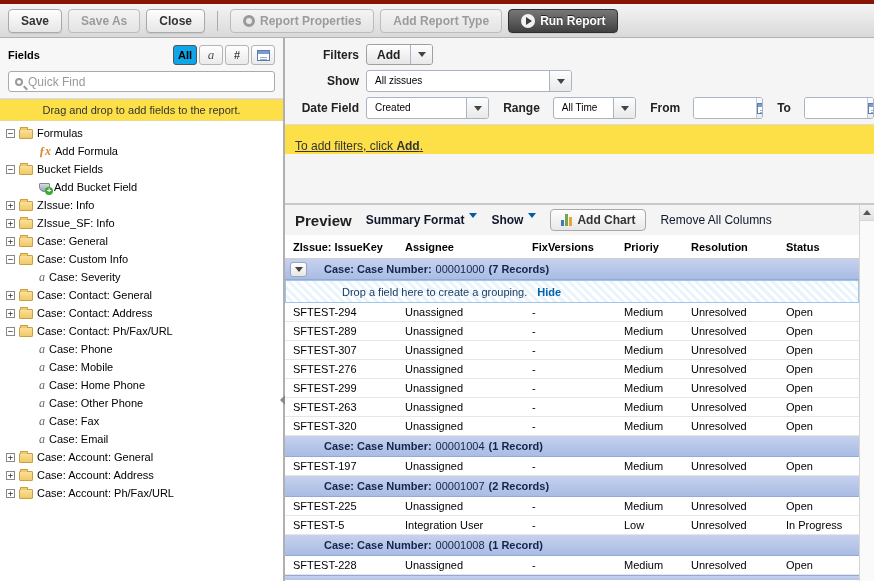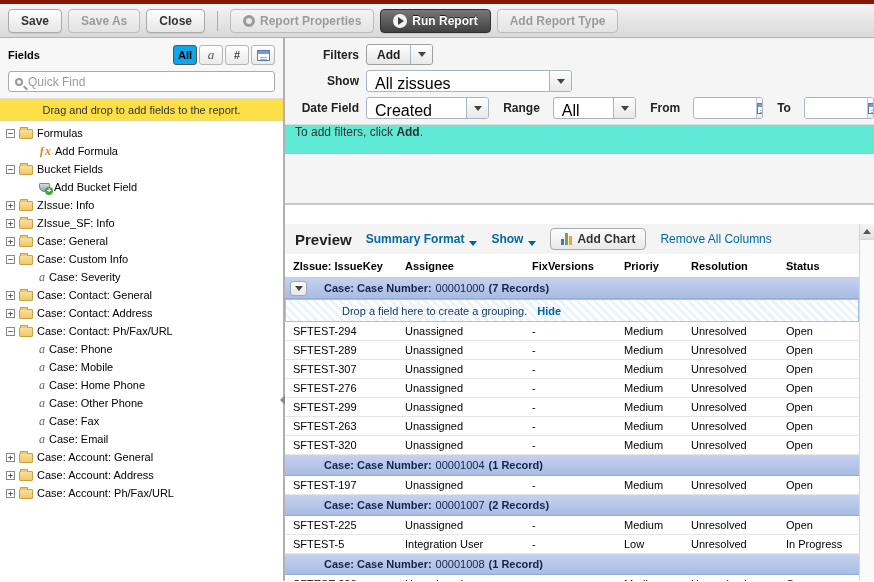--- a/index.html
+++ b/index.html
@@ -16,21 +16,21 @@
   .btn.disabled { color:#9b9b9b; background:linear-gradient(#f4f4f4,#e3e3e3); border-color:#bcbcbc; box-shadow:none;}
   .btn.dark { color:#fff; background:linear-gradient(#777,#414141); border-color:#2f2f2f; text-shadow:0 -1px 0 #222;}
   .tb-sep { width:1px; height:20px; background:#aaa; margin:0 6px; }
   .gear-icon { width:12px; height:12px; border-radius:50%; border:3px solid #9a9a9a; background:#e8e8e8; display:inline-block;}
   .play-icon { width:14px; height:14px; border-radius:50%; background:#f2f2f2; display:inline-flex; align-items:center; justify-content:center;}
   .play-icon::after { content:""; border-left:6px solid #3d3d3d; border-top:4px solid transparent; border-bottom:4px solid transparent; margin-left:2px;}
 
   
   .main { display:flex; height:543px; }
   .left-panel { width:285px; border-right:2px solid #b0b0b0; background:#fff; position:relative; }
-  .right-panel { width:589px; display:flex; flex-direction:column; position:relative;gap:19px; }
+  .right-panel { width:589px; display:flex; flex-direction:column; position:relative; }
 
   
   .fields-head { display:flex; align-items:center; justify-content:space-between; padding:7px 8px 4px 8px; background:#f7f7f7;}
   .fields-title { font-size:11px; font-weight:bold; }
   .seg-group { display:flex; gap:2px; }
   .seg-btn { min-width:24px; height:20px; border:1px solid #b5b5b5; border-radius:3px; background:linear-gradient(#fff,#eaeaea);
     display:flex; align-items:center; justify-content:center; font-size:11px; cursor:pointer;}
   .seg-btn.selected { border:1px solid #555; font-weight:bold; background:#0ea5e9; }
   .seg-a { font-family:"Liberation Serif", serif; font-style:italic; color:#555; font-size:13px;}
   .cal-glyph { width:13px; height:11px; border:1px solid #5a7bb4; background:#fff; position:relative;}
@@ -67,39 +67,39 @@
   
   .collapse-handle { position:absolute; right:-2px; top:357px; width:0; height:0;
     border-top:5px solid transparent; border-bottom:5px solid transparent; border-right:5px solid #8a8a8a; cursor:pointer;}
 
   
   .filters { height:167px; background:#f5f5f5; border-bottom:2px solid #c9c9c9; padding-top:6px; overflow:hidden;}
   .filter-row { display:flex; align-items:center; margin-bottom:5px; padding-left:4px;}
   .filter-label { width:70px; text-align:right; font-weight:bold; font-size:12px; margin-right:7px; flex:0 0 auto; color:#222;}
   .filter-label.inline { width:auto; margin-left:14px; }
   .sf-select { display:flex; align-items:stretch; background:#fff; border:1px solid #a8b4c2; border-radius:3px; height:22px; overflow:hidden;}
-  .sf-select .val { padding:4px 8px; font-size:16px; color:#000; }
+  .sf-select .val { padding:4px 8px; font-size:10px; color:#000; }
   .dd-btn { width:22px; border-left:1px solid #a8b4c2; background:linear-gradient(#fdfdfd,#e9e9e9);
     display:flex; align-items:center; justify-content:center; cursor:pointer; flex:0 0 auto;}
   .dd-arrow { width:0; height:0; border-left:4px solid transparent; border-right:4px solid transparent; border-top:5px solid #444;}
   .add-split { display:flex; border:1px solid #a0a0a0; border-radius:3px; overflow:hidden; background:linear-gradient(#fefefe,#e6e6e6); height:21px;}
   .add-split .add-label { padding:3px 10px; font-weight:bold; font-size:12px; color:#222;}
   .date-input { display:flex; border:1px solid #a8b4c2; border-radius:3px; background:#fff; height:22px; overflow:hidden;}
   .date-input input { border:none; outline:none; width:62px; padding:0 4px; font-family:"Liberation Sans",sans-serif;}
   .cal-btn { width:20px; border-left:1px solid #c3ccd6; background:linear-gradient(#fdfdfd,#ececec);
     display:flex; align-items:center; justify-content:center; cursor:pointer;}
-  .filters-hint { border-top:1px solid #ddd; background:#5eead4; padding:0 10px; font-size:12px; color:#333; height:30px;}
+  .filters-hint { border-top:1px solid #ddd; background:#fde047; padding:14px 10px; font-size:12px; color:#333; height:30px;text-decoration:underline;}
 
   
   .preview { flex:1; display:flex; flex-direction:column; background:#fff; position:relative; overflow:hidden;}
   .preview-inner { flex:1; display:flex; }
   .preview-content { width:574px; display:flex; flex-direction:column; }
   .preview-head { height:30px; background:#f4f4f4; display:flex; align-items:center; gap:14px; padding:0 10px; }
   .preview-title { font-size:15px; font-weight:bold; color:#222; }
-  .blue-link { color:#0369a1; font-size:12px; font-weight:bold; cursor:pointer; display:flex; align-items:flex-end; gap:5px;}
+  .blue-link { color:#0f172a; font-size:12px; font-weight:bold; cursor:pointer; display:flex; align-items:flex-start; gap:5px;}
   .blue-link.normal { font-weight:normal; }
   .link-arrow { width:0; height:0; border-left:4px solid transparent; border-right:4px solid transparent; border-top:5px solid #015ba7;}
   .chart-btn { display:flex; align-items:center; gap:5px; background:linear-gradient(#fefefe,#e8e8e8);
     border:1px solid #a9a9a9; border-radius:4px; padding:3px 10px; font-size:12px; font-weight:bold; color:#333; cursor:pointer;}
   .chart-icon { display:flex; align-items:flex-end; gap:1px; height:12px;}
   .chart-icon i { display:block; width:3px; }
   .chart-icon i:nth-child(1){ height:6px; background:#4a77b4;}
   .chart-icon i:nth-child(2){ height:12px; background:#6fa84f;}
   .chart-icon i:nth-child(3){ height:9px; background:#e8a33d;}
 
@@ -134,25 +134,25 @@
 
 <div class="toolbar">
   <button class="btn">Save</button>
   <button class="btn disabled">Save As</button>
   <button class="btn">Close</button>
   <div class="tb-sep"></div>
   <button class="btn disabled">
     <span class="gear-icon"></span>
     <span>Report Properties</span>
   </button>
+  <button class="btn disabled">Add Report Type</button>
   <button class="btn dark">
     <span class="play-icon"></span>
     <span>Run Report</span>
   </button>
-  <button class="btn disabled">Add Report Type</button>
 </div>
 
 <div class="main">
 
   <div class="left-panel">
     <div class="fields-head">
       <span class="fields-title">Fields</span>
       <div class="seg-group">
         <span class="seg-btn selected">All</span>
         <span class="seg-btn">

